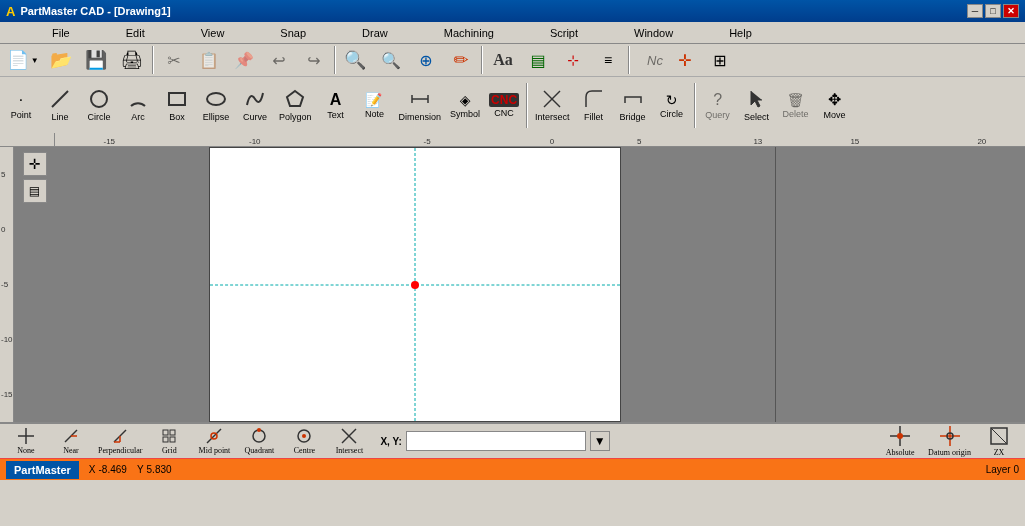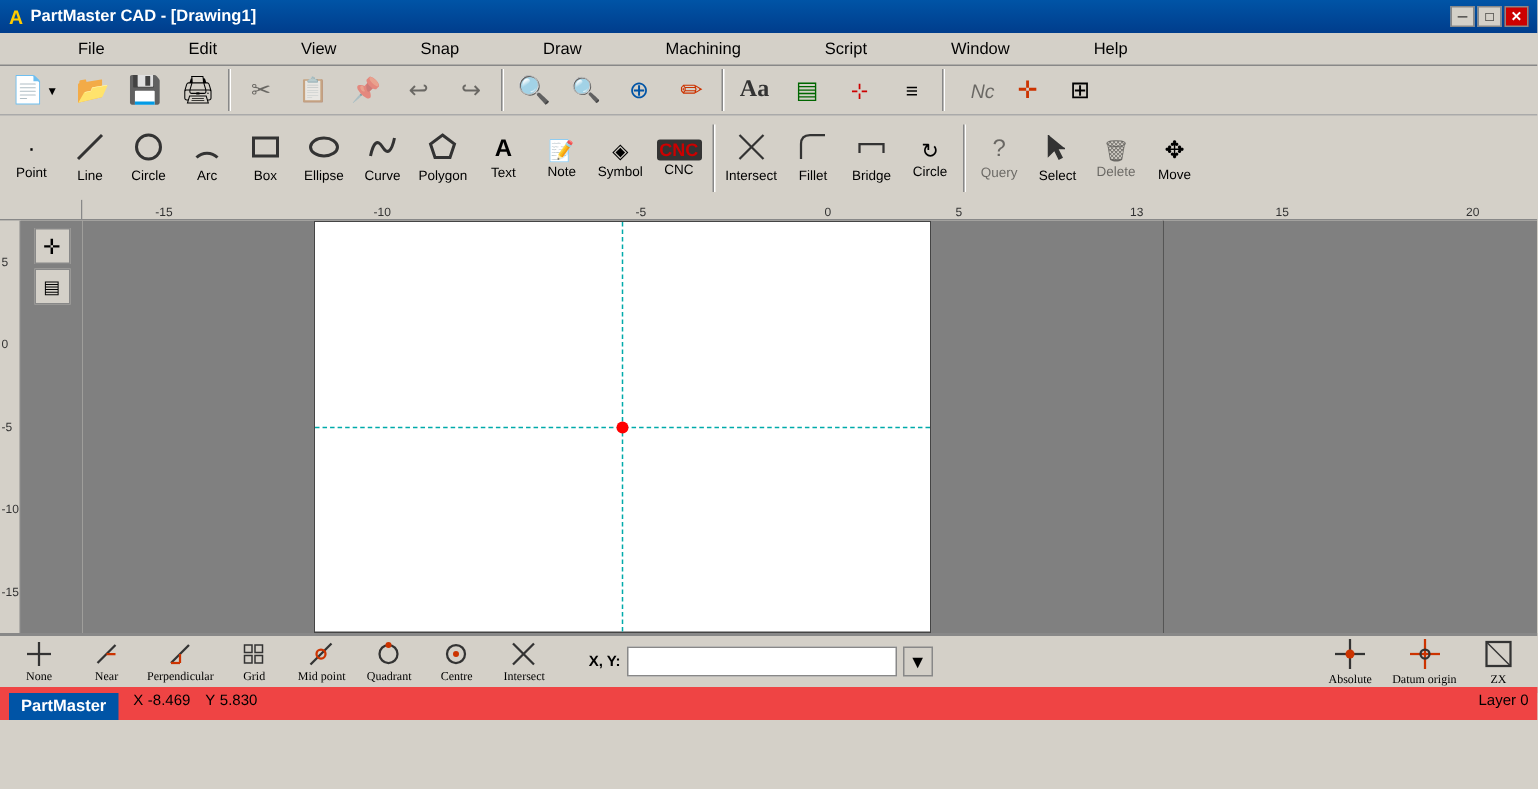--- a/index.html
+++ b/index.html
@@ -139,23 +139,23 @@
       border-bottom: 1px solid #888;
       display: flex; align-items: center;
       font-size: 8px;
       overflow: hidden;
       position: relative;
     }
 
     
     #status-bar {
       height: 22px;
-      background: #ef4444;
-      border-top: 4px solid #ef4444;
-      display: flex; align-items: flex-start;
+      background: #f97316;
+      border-top: 1px solid #ef4444;
+      display: flex; align-items: center;
       padding: 0 6px;
       font-size: 10px;
       gap: 10px;
     }
     #status-left {
       background: #0054a6;
       color: white;
       padding: 1px 8px;
       font-weight: bold;
       font-size: 11px;
@@ -181,21 +181,21 @@
       font-size: 9px;
       border: 1px solid transparent;
       border-radius: 2px;
       font-family: Liberation Serif, serif;
     }
     .snap-btn-label { font-size: 8px; white-space: nowrap; }
 
     
     #xy-area {
       display: flex; align-items: center; gap: 4px;
-      margin-left: 20px;
+      margin-left: 8px;
       flex: 1;
     }
     #xy-label { font-size: 10px; font-weight: bold; }
     #xy-input {
       width: 180px; height: 20px;
       border: 1px solid #888;
       background: white;
       font-size: 10px;
       padding: 0 4px;
     }
@@ -371,20 +371,30 @@
     </span>
     <span class="tb-btn-label">Polygon</span>
   </div>
   <div class="tb-btn">
     <span style="font-size:16px; font-weight:bold;">A</span>
     <span class="tb-btn-label">Text</span>
   </div>
   <div class="tb-btn">
     <span style="font-size:14px;">📝</span>
     <span class="tb-btn-label">Note</span>
+  </div>
+  <div class="tb-btn">
+    <span>
+      <svg width="20" height="20">
+        <line x1="2" y1="10" x2="18" y2="10" stroke="#333" stroke-width="1.5"></line>
+        <line x1="2" y1="6" x2="2" y2="14" stroke="#333" stroke-width="1.5"></line>
+        <line x1="18" y1="6" x2="18" y2="14" stroke="#333" stroke-width="1.5"></line>
+      </svg>
+    </span>
+    <span class="tb-btn-label">Dimension</span>
   </div>
   <div class="tb-btn">
     <span style="font-size:14px;">◈</span>
     <span class="tb-btn-label">Symbol</span>
   </div>
   <div class="tb-btn">
     <span style="font-size:12px; font-weight:bold; color:#cc0000; background:#333; padding:0 2px; border-radius:2px;">CNC</span>
     <span class="tb-btn-label">CNC</span>
   </div>
   <div class="toolbar-sep" style="height:45px;"></div>

